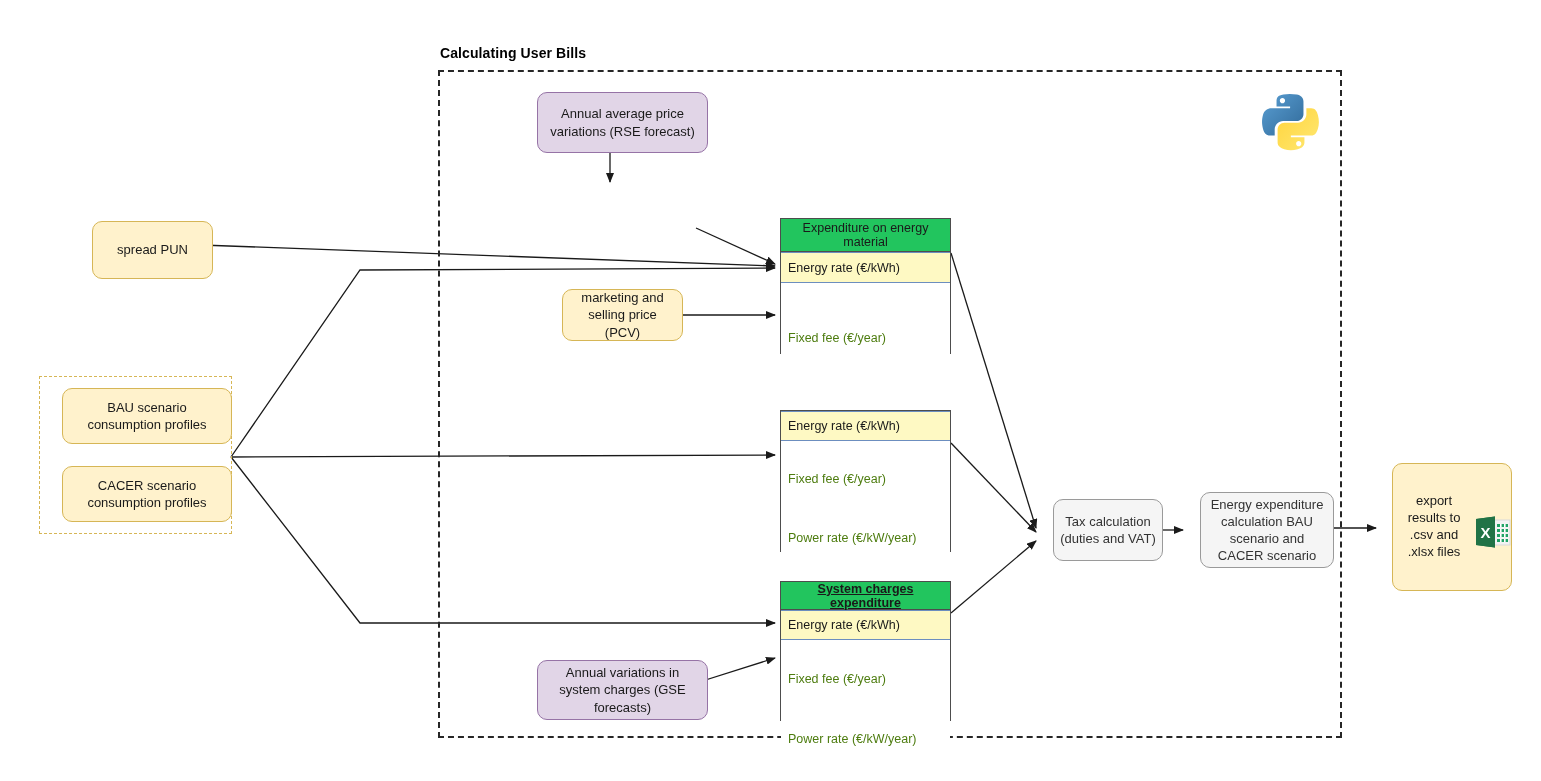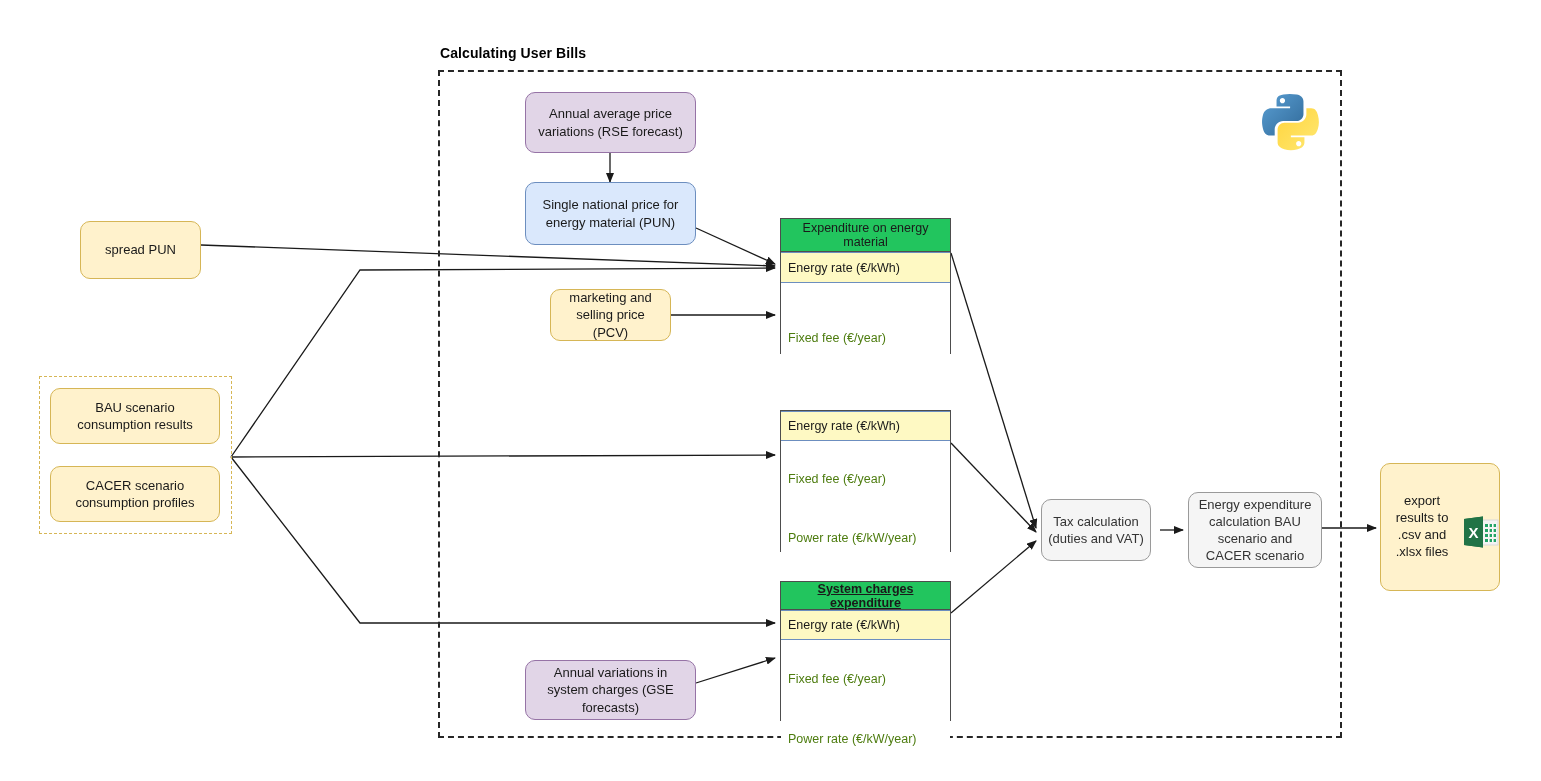--- a/index.html
+++ b/index.html
@@ -22,21 +22,21 @@
             display:flex;align-items:center;justify-content:center;text-align:center;color:#1a1a1a;}
   .tbl .rowHi{box-sizing:border-box;background:#fef9c3;border-top:1.2px solid #6c8ebf;border-bottom:1.2px solid #6c8ebf;
             display:flex;align-items:center;padding-left:7px;color:#1a1a1a;}
   .tbl .row{box-sizing:border-box;background:#ffffff;display:flex;align-items:center;padding-left:7px;color:#4d7c0f;margin-top:20px;}
 
   .dashgroup{position:absolute;box-sizing:border-box;border:1.6px dashed #d6b656;background:transparent;}
   .dashmain{position:absolute;box-sizing:border-box;border:2px dashed #262626;background:transparent;}
   .maintitle{position:absolute;font-weight:bold;color:#000000;letter-spacing:.1px;}
 
   .pylogo{position:absolute;}
-  .fs13{font-size:13px;}
+  .fs13{font-size:13px;margin-left:12px;}
   .fs12{font-size:12.5px;}
   .fs14{font-size:14px;}
   .bold{font-weight:bold;text-decoration:underline;}
 </style>
 </head>
 <body>
 
 <div id="canvas">
 
   <svg class="edges" viewBox="0 0 1541 781">
@@ -91,34 +91,31 @@
     </svg>
   </div>
 
   <div class="node rounded yellow fs13" style="left:80px;top:221px;width:121px;height:58px;">
     <span class="txt">spread PUN</span>
   </div>
 
   <div class="dashgroup" style="left:39px;top:376px;width:193px;height:158px;"></div>
 
   <div class="node rounded yellow fs13" style="left:50px;top:388px;width:170px;height:56px;">
-    <span class="txt">BAU scenario consumption results</span>
+    <span class="txt">BAU scenario consumption profiles</span>
   </div>
 
   <div class="node rounded yellow fs13" style="left:50px;top:466px;width:170px;height:56px;">
     <span class="txt">CACER scenario consumption profiles</span>
   </div>
 
   <div class="node rounded purple fs13" style="left:525px;top:92px;width:171px;height:61px;">
     <span class="txt">Annual average price variations (RSE forecast)</span>
   </div>
 
-  <div class="node rounded blue fs13" style="left:525px;top:182px;width:171px;height:63px;">
-    <span class="txt">Single national price for energy material (PUN)</span>
-  </div>
 
   <div class="node rounded yellow fs13" style="left:550px;top:289px;width:121px;height:52px;">
     <span class="txt">marketing and selling price (PCV)</span>
   </div>
 
   <div class="node rounded purple fs13" style="left:525px;top:660px;width:171px;height:60px;">
     <span class="txt">Annual variations in system charges (GSE forecasts)</span>
   </div>
 
   <div class="tbl" style="left:780px;top:218px;width:171px;height:136px;">

